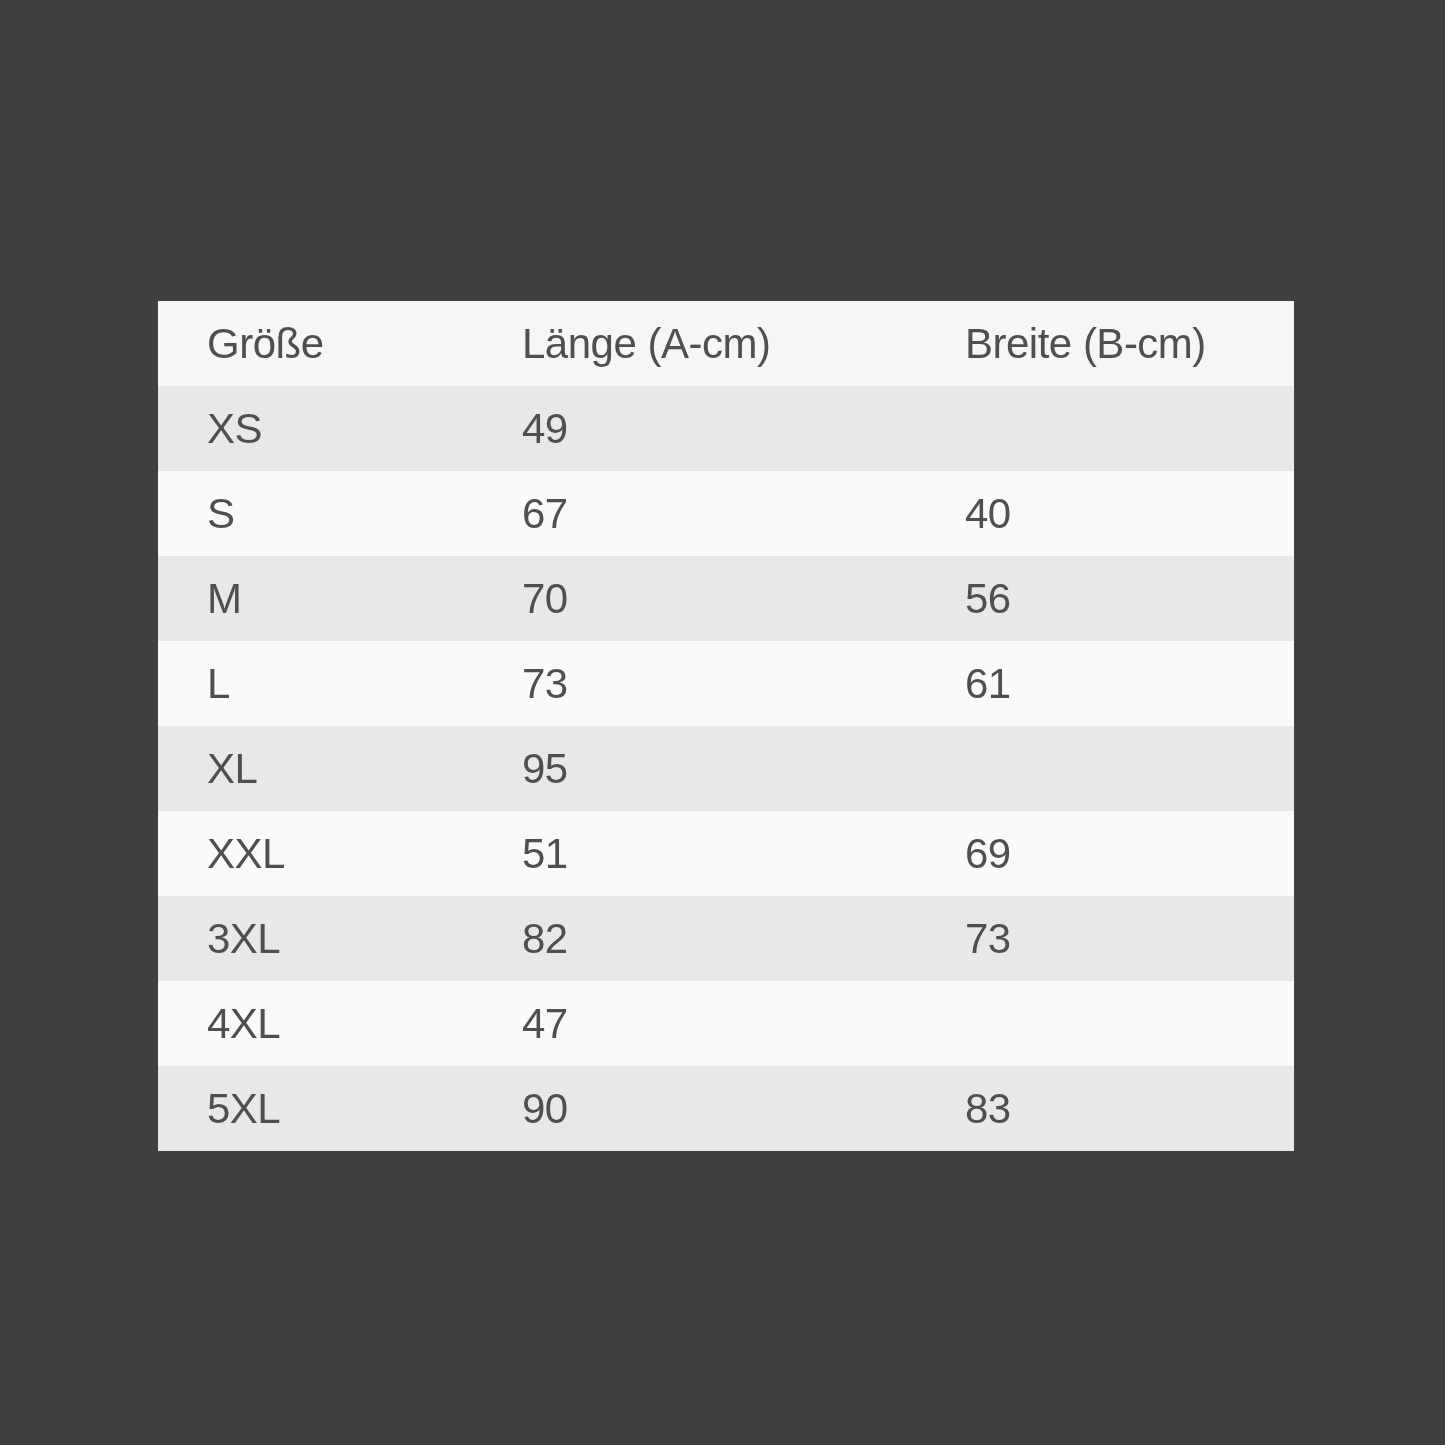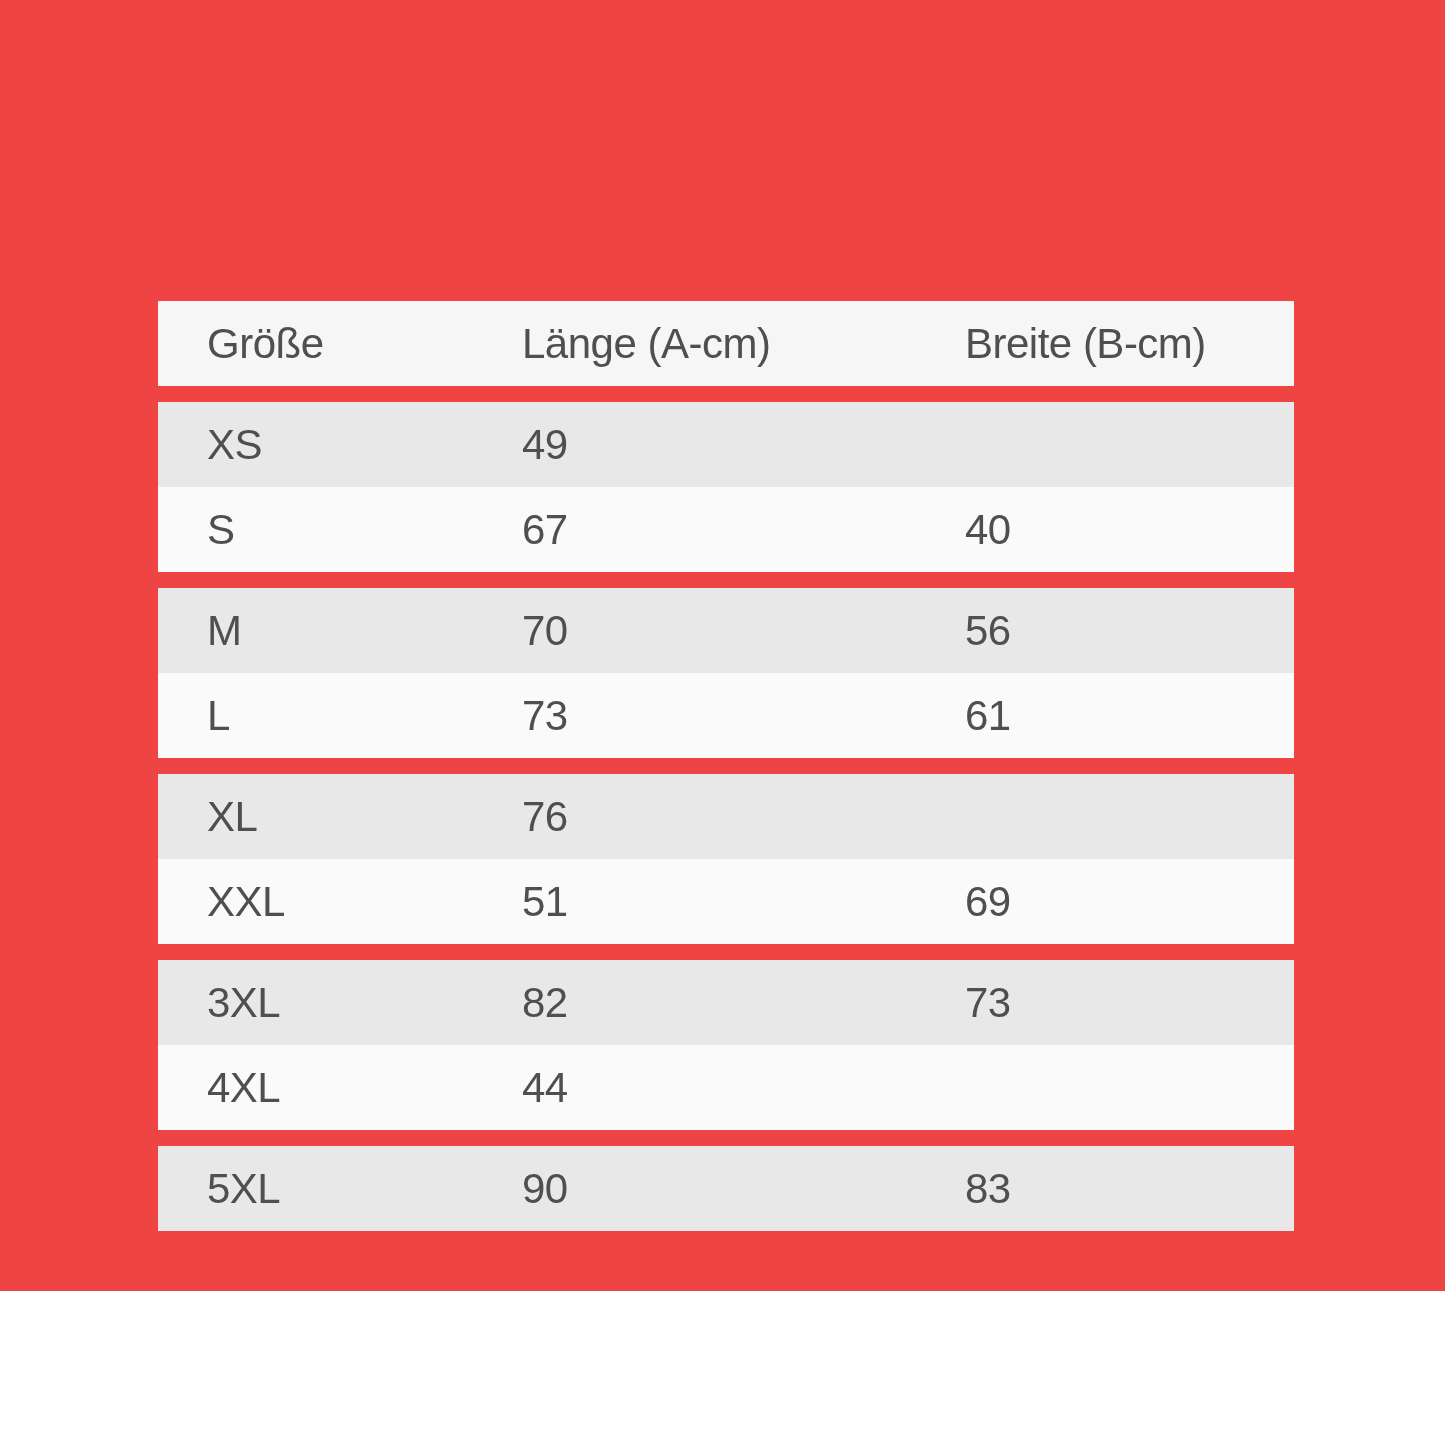--- a/index.html
+++ b/index.html
@@ -7,22 +7,22 @@
     padding: 0;
     width: 1445px;
     height: 1445px;
     background: #ffffff;
     overflow: hidden;
     font-family: "Liberation Sans", sans-serif;
   }
   .canvas {
     position: relative;
     width: 1445px;
-    height: 1291px;
-    background: #ef4444;
+    height: 1445px;
+    background: #404040;
   }
   .size-table {
     position: absolute;
     left: 158px;
     top: 301px;
     width: 1136px;
     color: var(--text-color, #4f4f4f);
     font-size: 42px;
     letter-spacing: -0.5px;
   }
@@ -38,21 +38,20 @@
     overflow: hidden;
   }
   .row.header {
     background: var(--header-bg, #f7f6f6);
   }
   .row.base {
     background: var(--row-base, #fbfafa);
   }
   .row.alt {
     background: var(--row-alt, #e9e8e8);
-    margin-top: 16px;
   }
 </style>
 </head>
 <body>
 
 <div class="canvas">
   <div class="size-table">
     <div class="row header">
       <div class="cell">Größe</div>
       <div class="cell">Länge (A-cm)</div>
@@ -73,35 +72,35 @@
           <div class="cell">70</div>
           <div class="cell">56</div>
         </div>
         <div class="row base">
           <div class="cell">L</div>
           <div class="cell">73</div>
           <div class="cell">61</div>
         </div>
         <div class="row alt">
           <div class="cell">XL</div>
-          <div class="cell">76</div>
+          <div class="cell">95</div>
         </div>
         <div class="row base">
           <div class="cell">XXL</div>
           <div class="cell">51</div>
           <div class="cell">69</div>
         </div>
         <div class="row alt">
           <div class="cell">3XL</div>
           <div class="cell">82</div>
           <div class="cell">73</div>
         </div>
         <div class="row base">
           <div class="cell">4XL</div>
-          <div class="cell">44</div>
+          <div class="cell">47</div>
         </div>
         <div class="row alt">
           <div class="cell">5XL</div>
           <div class="cell">90</div>
           <div class="cell">83</div>
         </div>
       </div>
   </div>
 </div>
 

